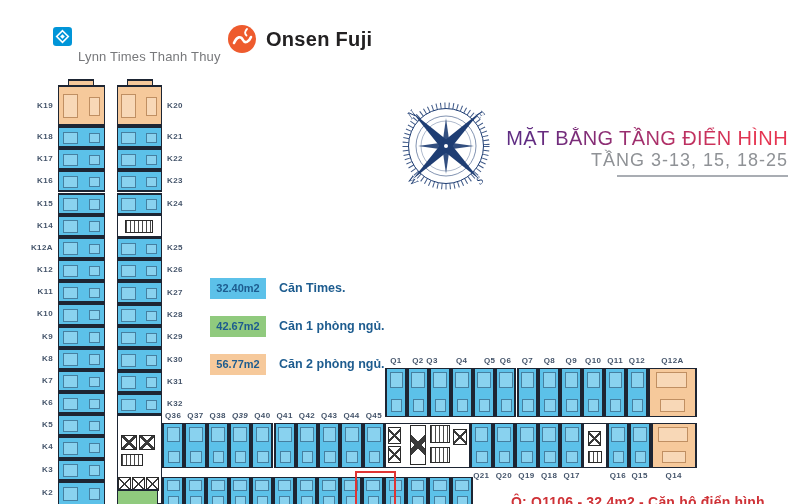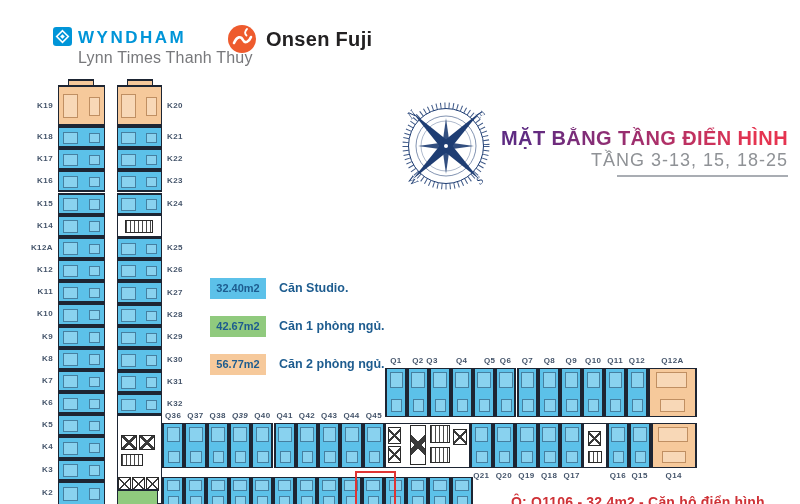--- a/index.html
+++ b/index.html
@@ -3,28 +3,28 @@
 <meta charset="utf-8">
 <style>
   html,body{margin:0;padding:0;background:#fff;}
   .stage{position:relative;width:800px;height:504px;background:#fff;overflow:hidden;
          font-family:"Liberation Sans",sans-serif;}
 
   
   .wyndham{position:absolute;left:53px;top:27px;}
   .wyn-name{position:absolute;left:78px;top:28px;font-size:17px;font-weight:bold;
             letter-spacing:2.5px;color:var(--brand-blue,#0095d8);}
-  .wyn-sub{position:absolute;left:78px;top:49px;font-size:16px;color:#77787b;letter-spacing:.2px;}
+  .wyn-sub{position:absolute;left:78px;top:49px;font-size:13px;color:#77787b;letter-spacing:.2px;}
   .onsen{position:absolute;left:227px;top:24px;}
   .onsen-name{position:absolute;left:266px;top:28px;font-size:20px;font-weight:bold;
               color:var(--brand-dark,#232122);letter-spacing:.3px;}
 
   
   .title-main{position:absolute;left:440px;top:127px;width:348px;text-align:right;
-              font-size:20px;font-weight:bold;letter-spacing:.4px;
+              font-size:20px;font-weight:normal;letter-spacing:.4px;
               background:linear-gradient(90deg,var(--tg1,#5e2b82) 25%,#a62f6b 60%,var(--tg2,#e53450) 90%);
               -webkit-background-clip:text;background-clip:text;color:transparent;}
   .title-sub{position:absolute;left:440px;top:150px;width:348px;text-align:right;
              font-size:18px;color:var(--subgray,#8f9296);letter-spacing:1px;}
   .title-line{position:absolute;left:617px;top:175px;width:171px;height:2px;background:#a9adb3;}
 
   
   .compass{position:absolute;left:396px;top:96px;}
 
   
@@ -73,21 +73,20 @@
 
 <div class="stage">
 
   <div class="wyndham">
     <svg width="19" height="19" viewBox="0 0 18 18">
       <rect x="0" y="0" width="18" height="18" rx="3" fill="var(--brand-blue,#0095d8)"></rect>
       <path d="M9 3.5 L14.5 9 L9 14.5 L3.5 9 Z" fill="none" stroke="#fff" stroke-width="1.5"></path>
       <path d="M9 6.8 L11.2 9 L9 11.2 L6.8 9 Z" fill="#fff"></path>
     </svg>
   </div>
-  <div class="wyn-name">WYNDHAM</div>
   <div class="wyn-sub">Lynn Times Thanh Thuy</div>
 
   <div class="onsen">
     <svg width="30" height="30" viewBox="0 0 30 30">
       <circle cx="15" cy="15" r="14" fill="var(--brand-orange,#ee5b2e)"></circle>
       <path d="M7 19 C10 12 14 12 16 16 C18 20 22 18 24 13" stroke="#fff" stroke-width="2.6" fill="none" stroke-linecap="round"></path>
       <path d="M20 5 C17.5 7.5 17.5 9.5 19.5 11.5" stroke="#fff" stroke-width="1.8" fill="none" stroke-linecap="round"></path>
     </svg>
   </div>
   <div class="onsen-name">Onsen Fuji</div>
@@ -125,21 +124,21 @@
     </svg>
   </div>
 
   <div class="title-main">MẶT BẰNG TẦNG ĐIỂN HÌNH</div>
   <div class="title-sub">TẦNG 3-13, 15, 18-25</div>
   <div class="title-line"></div>
 
   <div class="legend">
     <div class="lrow" style="top:0">
       <div class="lswatch sw-studio">32.40m2</div>
-      <div class="llabel">Căn Studio.</div>
+      <div class="llabel">Căn Times.</div>
     </div>
     <div class="lrow" style="top:38px">
       <div class="lswatch sw-one">42.67m2</div>
       <div class="llabel">Căn 1 phòng ngủ.</div>
     </div>
     <div class="lrow" style="top:76px">
       <div class="lswatch sw-two">56.77m2</div>
       <div class="llabel">Căn 2 phòng ngủ.</div>
     </div>
   </div>

